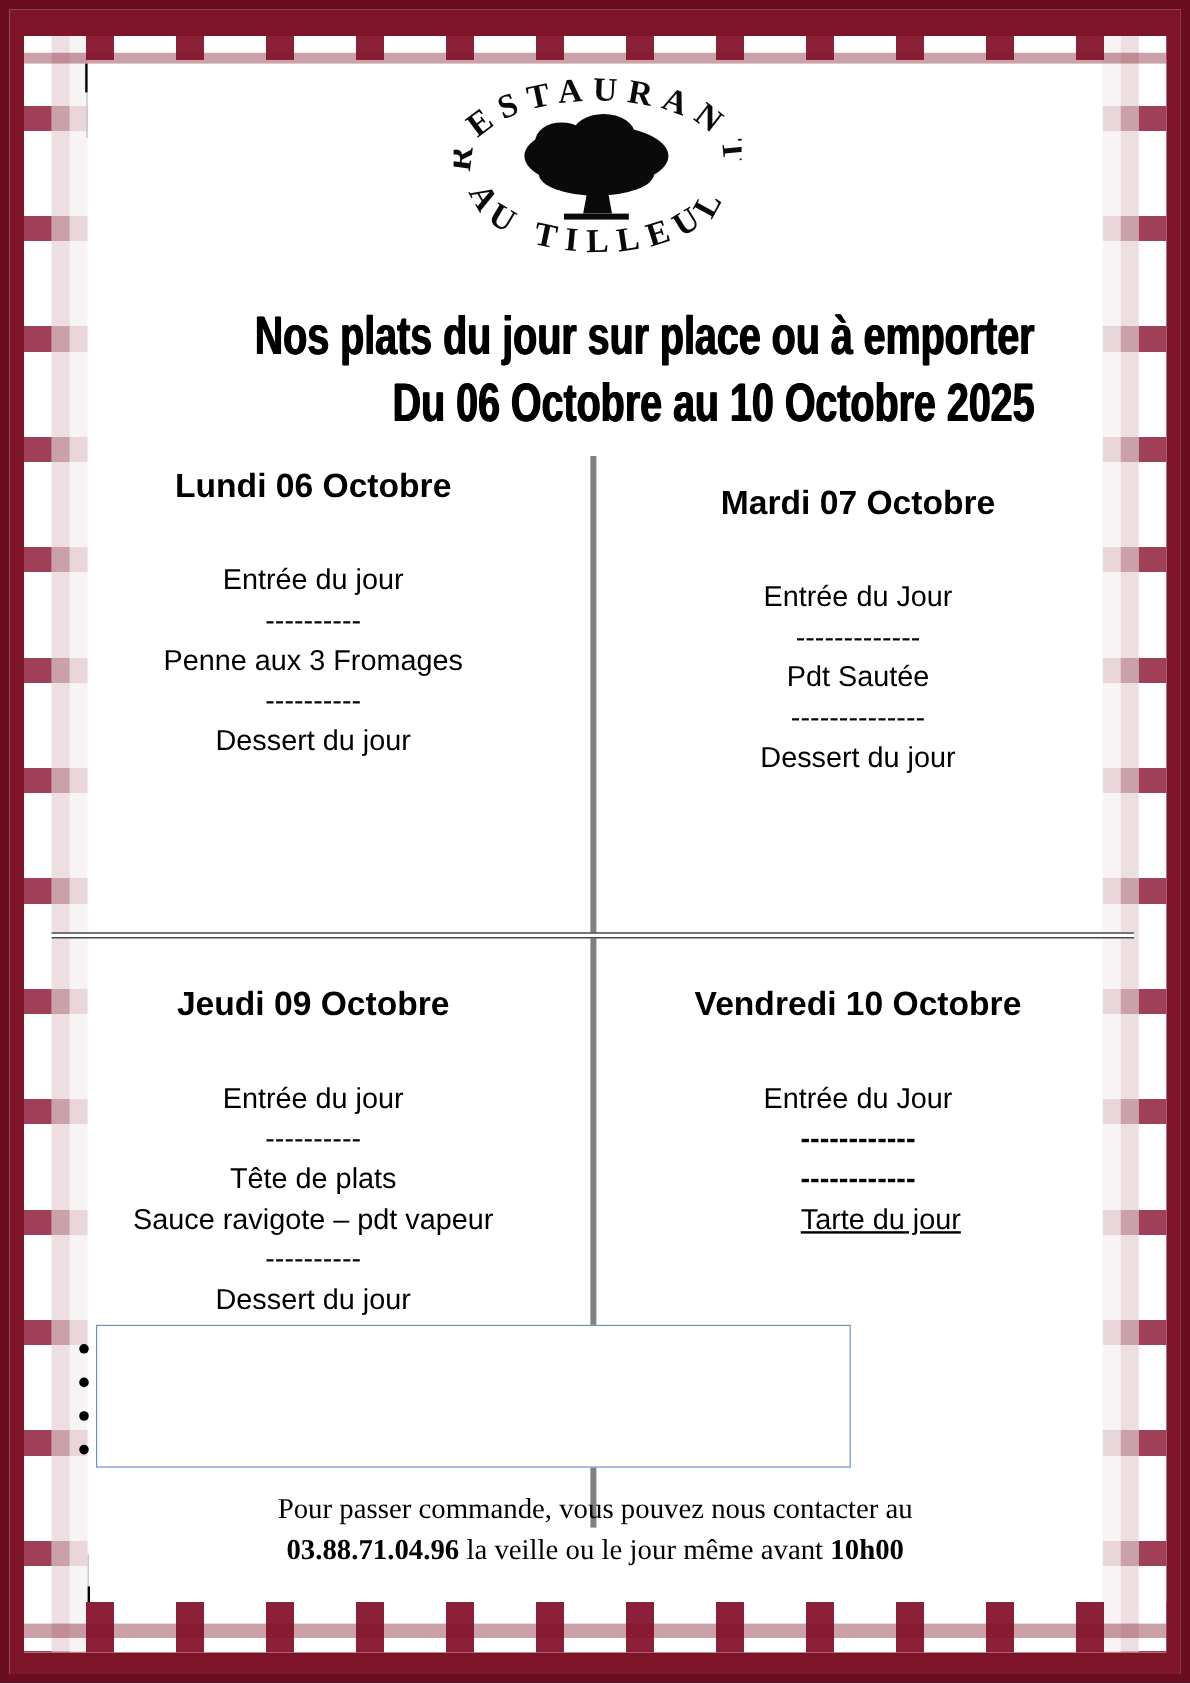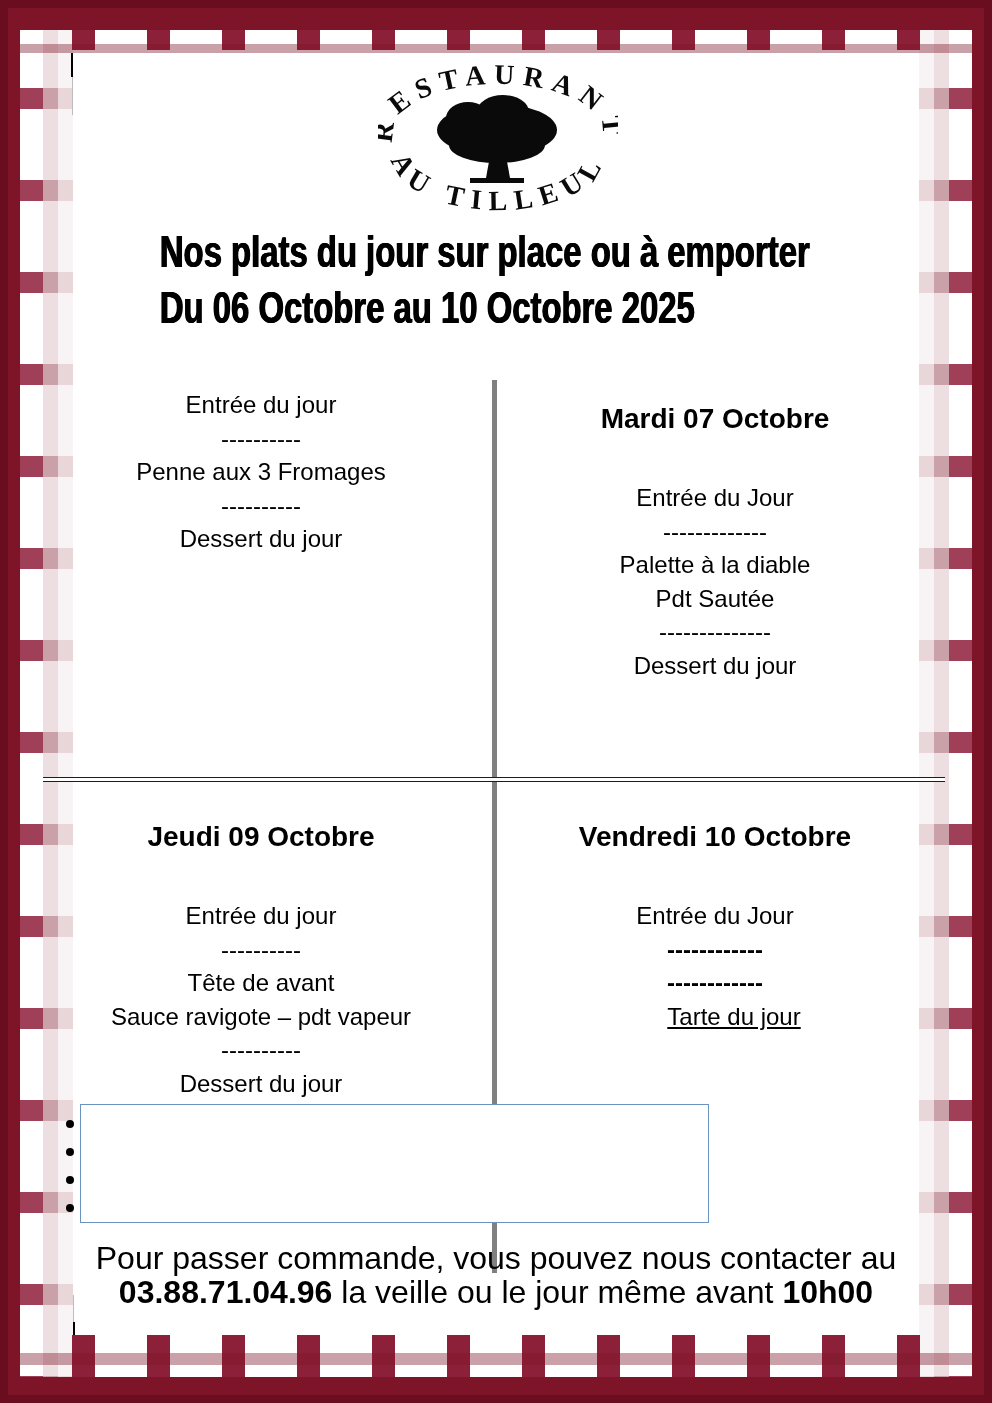--- a/index.html
+++ b/index.html
@@ -27,21 +27,21 @@
     background-image:repeating-linear-gradient(180deg,transparent 0 58px,rgba(125,20,40,.13) 58px 79px,transparent 79px 92px);}
   .faint-left{left:58px;} .faint-right{left:919px;}
 
   
   .content{position:absolute;inset:0;z-index:2;}
 
   .logo{position:absolute;left:378px;top:50px;width:240px;height:185px;}
   .logo text{font-family:"Liberation Serif",serif;font-weight:bold;font-size:28px;
              letter-spacing:8px;fill:#0a0a0a;}
 
-  .title{position:absolute;left:0;right:0;top:224px;text-align:left;padding-left:30px;}
+  .title{position:absolute;left:0;right:0;top:252px;text-align:right;padding-left:30px;}
   .title-line{display:block;font-weight:bold;font-size:45px;line-height:56px;
               transform:scaleX(0.73);letter-spacing:0;
               text-shadow:0.7px 0 #000,-0.7px 0 #000;white-space:nowrap;}
 
   .menu{position:absolute;text-align:center;}
   .menu-q1{left:75px;top:388px;width:372px;}
   .menu-q2{left:500px;top:388px;width:430px;margin-top:14px;}
   .menu-q3{left:71px;top:820px;width:380px;}
   .menu-q4{left:500px;top:820px;width:430px;}
   .menu-day{font-weight:bold;font-size:28px;line-height:34px;margin-bottom:45px;white-space:nowrap;}
@@ -52,21 +52,21 @@
   .vline{position:absolute;left:492px;top:380px;width:5px;height:893px;background:#808080;}
   .hline{position:absolute;left:43px;top:777px;width:902px;height:3px;
          border-top:1.5px solid #1c1c1c;border-bottom:1.5px solid #1c1c1c;background:#fff;}
 
   .note-box{position:absolute;left:80px;top:1104px;width:627px;height:117px;
             background:#fff;border:1px solid #6b93c0;z-index:3;}
   .bullet{position:absolute;left:66px;width:8px;height:8px;border-radius:50%;background:#000;z-index:3;}
   .bullet.b1{top:1120px;} .bullet.b2{top:1148px;} .bullet.b3{top:1176px;} .bullet.b4{top:1204px;}
 
   .footer{position:absolute;left:60px;right:60px;top:1241px;text-align:center;z-index:4;}
-  .footer-line{font-size:32px;line-height:34px;white-space:nowrap;}
+  .footer-line{font-size:24px;line-height:34px;white-space:nowrap;font-family:Liberation Serif, serif;}
   .footer .bold{font-weight:bold;margin-top:35px;}
 
   .caret{position:absolute;background:#000;width:2px;z-index:4;}
   .caret-top{left:71px;top:53px;height:24px;}
   .caret-bottom{left:73px;top:1322px;height:13px;}
   .ghost{position:absolute;background:#bdbdbd;width:1px;z-index:4;}
   .ghost-top{left:72px;top:77px;height:38px;}
   .ghost-bottom{left:73px;top:1295px;height:27px;}
 </style>
 </head>
@@ -113,42 +113,42 @@
 
     <div class="title">
       <span class="title-line">Nos plats du jour sur place ou à emporter</span>
       <span class="title-line">Du 06 Octobre au 10 Octobre 2025</span>
     </div>
 
     <div class="vline"></div>
     <div class="hline"></div>
 
     <div class="menu menu-q1">
+      <div class="menu-day">Lundi 06 Octobre</div>
       <div class="menu-line">Entrée du jour</div>
       <div class="menu-line">----------</div>
       <div class="menu-line">Penne aux 3 Fromages</div>
       <div class="menu-line">----------</div>
       <div class="menu-line">Dessert du jour</div>
     </div>
 
     <div class="menu menu-q2">
       <div class="menu-day">Mardi 07 Octobre</div>
       <div class="menu-line">Entrée du Jour</div>
       <div class="menu-line">-------------</div>
-      <div class="menu-line">Palette à la diable</div>
       <div class="menu-line">Pdt Sautée</div>
       <div class="menu-line">--------------</div>
       <div class="menu-line">Dessert du jour</div>
     </div>
 
     <div class="menu menu-q3">
       <div class="menu-day">Jeudi 09 Octobre</div>
       <div class="menu-line">Entrée du jour</div>
       <div class="menu-line">----------</div>
-      <div class="menu-line">Tête de avant</div>
+      <div class="menu-line">Tête de plats</div>
       <div class="menu-line">Sauce ravigote – pdt vapeur</div>
       <div class="menu-line">----------</div>
       <div class="menu-line">Dessert du jour</div>
     </div>
 
     <div class="menu menu-q4">
       <div class="menu-day">Vendredi 10 Octobre</div>
       <div class="menu-line">Entrée du Jour</div>
       <div class="menu-line b">------------</div>
       <div class="menu-line b">------------</div>

